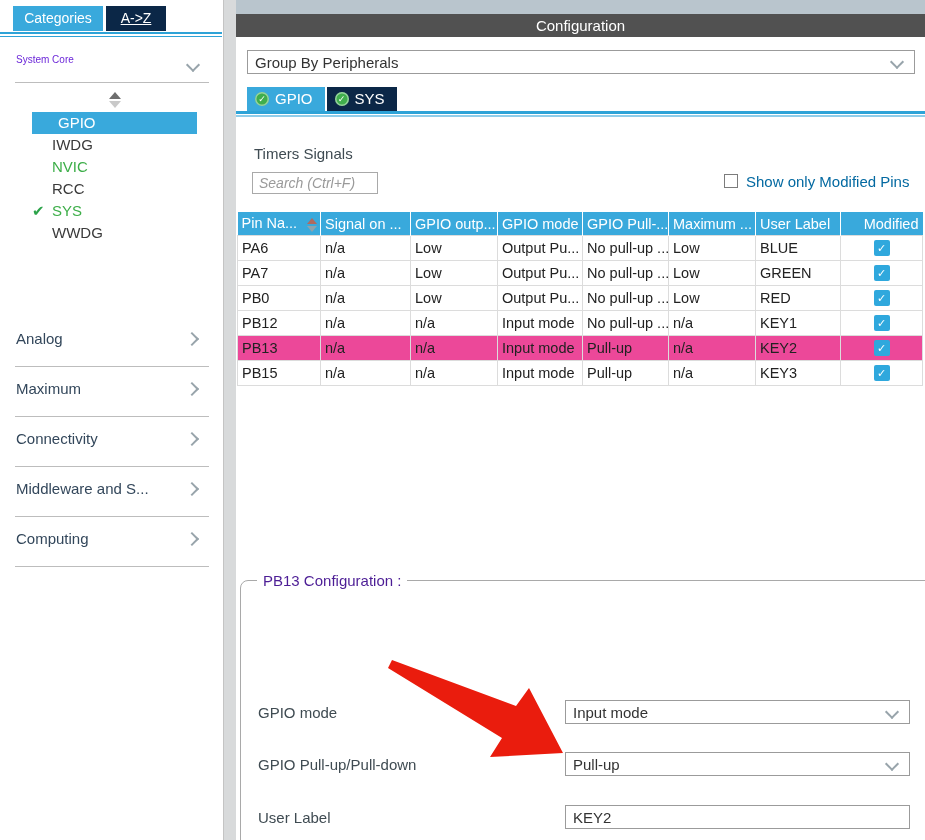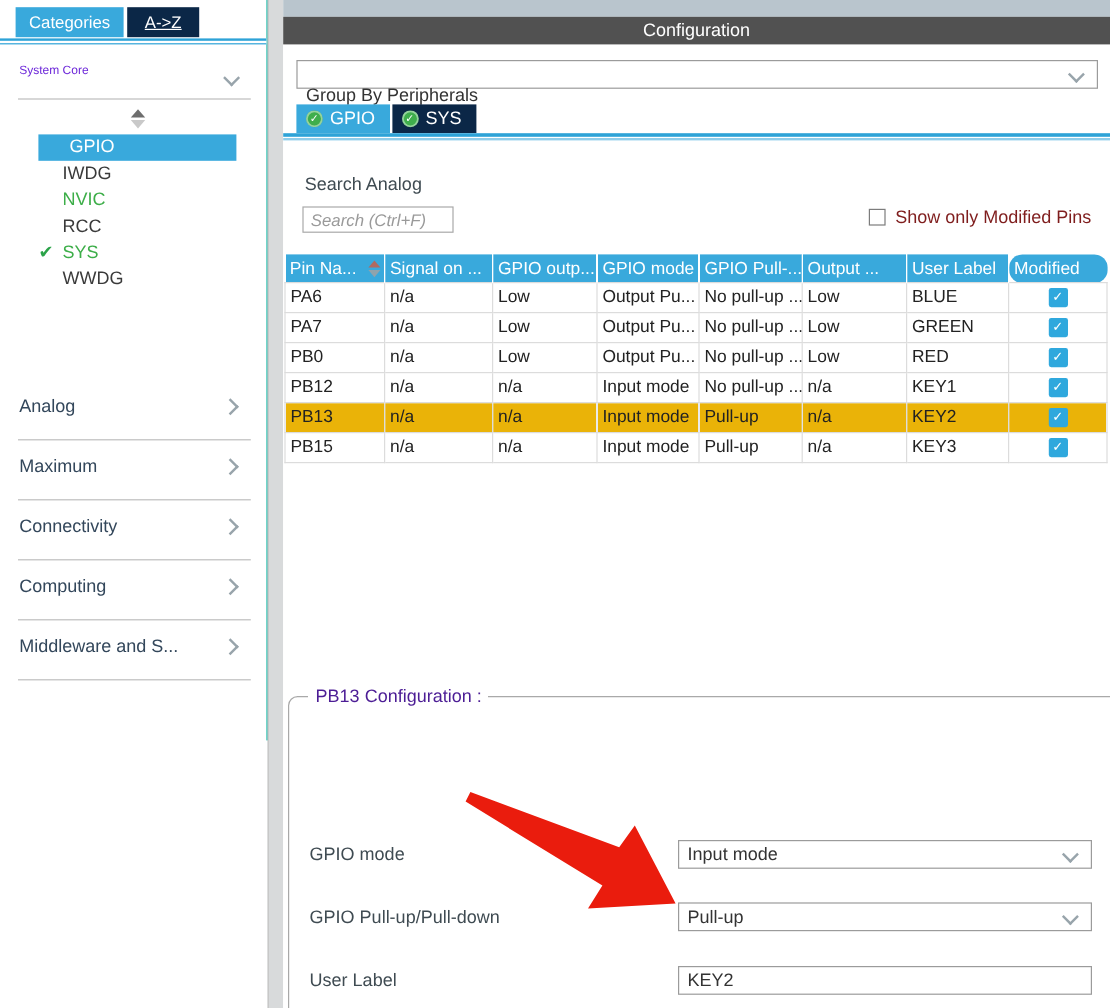--- a/index.html
+++ b/index.html
@@ -7,21 +7,21 @@
     width:925px;height:840px;position:relative;overflow:hidden;
     background:#ffffff;
     font-family:"Liberation Sans","DejaVu Sans",sans-serif;
     -webkit-font-smoothing:antialiased;
   }
   
   .chev{display:inline-block;width:8px;height:8px;border-right:2px solid #98a4ab;border-bottom:2px solid #98a4ab;}
   .chev.down{transform:rotate(45deg);}
   .chev.right{transform:rotate(-45deg);}
   
-  #sidebar{position:absolute;left:0;top:0;width:222px;height:617px;background:#fff;border-right:4px solid #14b8a6;}
+  #sidebar{position:absolute;left:0;top:0;width:222px;height:617px;background:#fff;border-right:1px solid #14b8a6;padding-left:44px;}
   .side-tab{position:absolute;top:6px;height:25px;color:#fff;font-size:14px;line-height:25px;text-align:center;}
   #tab-categories{left:13px;width:90px;background:#39a9dc;}
   #tab-az{left:106px;width:60px;background:#0b2747;text-decoration:underline;}
   #side-tab-underline{position:absolute;left:0;top:32px;width:222px;height:5px;
     border-top:2px solid #2ea3d7;border-bottom:1px solid #2ea3d7;background:#fff;box-sizing:border-box;}
   #system-core-hdr{position:absolute;left:16px;top:54px;font-size:10px;color:#6d28d9;}
   #system-core-chev{position:absolute;left:188px;top:60px;}
   #system-core-underline{position:absolute;left:15px;top:82px;width:194px;border-bottom:1px solid #bdbdbd;}
   #spinner{position:absolute;left:32px;top:90px;width:165px;text-align:center;line-height:8px;}
   #spinner .tri-up{display:inline-block;width:0;height:0;border-left:6px solid transparent;border-right:6px solid transparent;border-bottom:7px solid #6e6e6e;}
@@ -36,44 +36,44 @@
   .side-section .lbl{position:absolute;left:1px;top:12px;font-size:15px;color:#33475b;}
   .side-section .chev{position:absolute;right:12px;top:16px;}
   
   #vscroll{position:absolute;left:223px;top:0;width:13px;height:840px;background:#d8dadb;border-left:1px solid #c4c4c4;box-sizing:border-box;}
   
   #main{position:absolute;left:236px;top:0;width:689px;height:840px;background:#fff;}
   #main-topstrip{position:absolute;left:0;top:0;width:689px;height:14px;background:#b9c5cd;}
   #config-header{position:absolute;left:0;top:14px;width:689px;height:23px;background:#515151;color:#fff;
     font-size:15px;text-align:center;line-height:23px;}
   #group-by{position:absolute;left:11px;top:50px;width:668px;height:24px;border:1px solid #9b9b9b;box-sizing:border-box;background:#fff;}
-  #group-by .val{position:absolute;left:7px;top:3px;font-size:15px;color:#333;margin-top:17px;}
+  #group-by .val{position:absolute;left:7px;top:3px;font-size:15px;color:#333;}
   #group-by .chev{position:absolute;right:12px;top:6px;}
   #main-tabs{position:absolute;left:11px;top:87px;height:24px;}
   .main-tab{position:relative;float:left;height:24px;color:#fff;font-size:15px;line-height:24px;padding:0 12px 0 28px;margin-right:2px;}
   .main-tab.active{background:#39a9dc;}
   .main-tab.inactive{background:#0b2747;}
   .badge{position:absolute;left:8px;top:5px;width:14px;height:14px;border-radius:50%;background:#3fae4c;
     box-shadow:inset 0 0 0 1.5px rgba(255,255,255,.45);color:#fff;font-size:9px;line-height:14px;text-align:center;font-weight:bold;}
   #main-tab-underline{position:absolute;left:0;top:111px;width:689px;height:6px;
     border-top:3px solid #2ea3d7;border-bottom:2px solid #8fcdea;background:#fff;box-sizing:border-box;}
   #search-label{position:absolute;left:18px;top:145px;font-size:15px;color:#3f4b52;}
   #search-input{position:absolute;left:16px;top:172px;width:126px;height:22px;border:1px solid #a9a9a9;box-sizing:border-box;
     font-size:14px;padding:0 6px;color:#333;font-family:"Liberation Sans",sans-serif;}
   #search-input::placeholder{font-style:italic;color:#9a9a9a;}
   #modified-filter{position:absolute;left:488px;top:172px;height:20px;}
   #modified-checkbox{position:absolute;left:0;top:2px;width:14px;height:14px;border:1.5px solid #7c7c7c;box-sizing:border-box;background:#fff;}
-  #modified-label{position:absolute;left:22px;top:1px;font-size:15px;color:#7f1d1d;white-space:nowrap;}
+  #modified-label{position:absolute;left:22px;top:1px;font-size:15px;color:#0369a1;white-space:nowrap;}
   
   #pin-table{position:absolute;left:1px;top:212px;width:685px;border-collapse:collapse;table-layout:fixed;font-size:14.5px;}
   #pin-table th{background:#39a9dc;color:#fff;font-weight:normal;height:23px;text-align:left;padding:0 4px;
     border-right:1px solid rgba(255,255,255,.75);white-space:nowrap;overflow:hidden;}
-  #pin-table th:last-child{text-align:left;border-right:none;border-radius:11px;}
+  #pin-table th:last-child{text-align:right;border-right:none;}
   #pin-table td{height:24px;color:#222;padding:0 4px;border:1px solid #dcdcdc;white-space:nowrap;overflow:hidden;background:#fff;margin-left:32px;}
-  #pin-table tr.selected td{background:#eab308;}
+  #pin-table tr.selected td{background:#ec4899;}
   .sort-icon{display:inline-block;vertical-align:middle;margin-left:10px;line-height:4px;}
   .sort-icon .u{display:block;width:0;height:0;border-left:5px solid transparent;border-right:5px solid transparent;border-bottom:6px solid #b06a60;}
   .sort-icon .d{display:block;width:0;height:0;border-left:5px solid transparent;border-right:5px solid transparent;border-top:6px solid #8ea3ad;margin-top:2px;}
   .cb{width:16px;height:16px;margin:0 auto;background:#2fa8dd;border-radius:2px;color:#fff;font-size:11px;line-height:16px;text-align:center;font-weight:bold;}
   td.cb-cell{text-align:center;}
   
   #pin-config{position:absolute;left:4px;top:572px;width:678px;height:286px;border:1px solid #a9a9a9;border-radius:8px;margin:0;}
   #pin-config legend{font-size:15px;color:#4c1d95;padding:0 6px;margin-left:4px;}
   .form-label{position:absolute;left:22px;font-size:15px;color:#3f4b52;}
   .form-field{position:absolute;left:329px;width:345px;height:24px;border:1px solid #9b9b9b;box-sizing:border-box;background:#fff;}
@@ -114,25 +114,25 @@
       </div>
       <div class="side-section">
         <span class="lbl">Maximum</span>
         <span class="chev right"></span>
       </div>
       <div class="side-section">
         <span class="lbl">Connectivity</span>
         <span class="chev right"></span>
       </div>
       <div class="side-section">
+        <span class="lbl">Middleware and S...</span>
+        <span class="chev right"></span>
+      </div>
+      <div class="side-section">
         <span class="lbl">Computing</span>
-        <span class="chev right"></span>
-      </div>
-      <div class="side-section">
-        <span class="lbl">Middleware and S...</span>
         <span class="chev right"></span>
       </div>
     </div>
 </div>
 
 <div id="vscroll"></div>
 
 <div id="main">
   <div id="main-topstrip"></div>
   <div id="config-header">Configuration</div>
@@ -147,21 +147,21 @@
       <span class="badge">✓</span>
       <span>GPIO</span>
     </div>
     <div class="main-tab inactive">
       <span class="badge">✓</span>
       <span>SYS</span>
     </div>
   </div>
   <div id="main-tab-underline"></div>
 
-  <div id="search-label">Search Analog</div>
+  <div id="search-label">Timers Signals</div>
   <input id="search-input" placeholder="Search (Ctrl+F)" style="">
 
   <div id="modified-filter">
     <div id="modified-checkbox"></div>
     <div id="modified-label">Show only Modified Pins</div>
   </div>
 
   <table id="pin-table">
     <colgroup>
       <col style="width:83px">
@@ -173,21 +173,21 @@
         <col style="width:85px">
         <col style="width:82px">
     </colgroup>
     <thead>
         <tr id="pin-table-head">
           <th><span>Pin Na...</span><span class="sort-icon"><span class="u"></span><span class="d"></span></span></th>
           <th><span>Signal on ...</span></th>
           <th><span>GPIO outp...</span></th>
           <th><span>GPIO mode</span></th>
           <th><span>GPIO Pull-...</span></th>
-          <th><span>Output ...</span></th>
+          <th><span>Maximum ...</span></th>
           <th><span>User Label</span></th>
           <th><span>Modified</span></th>
         </tr>
       </thead>
     <tbody id="pin-table-body">
         <tr class="">
           <td>PA6</td>
           <td>n/a</td>
           <td>Low</td>
           <td>Output Pu...</td>

